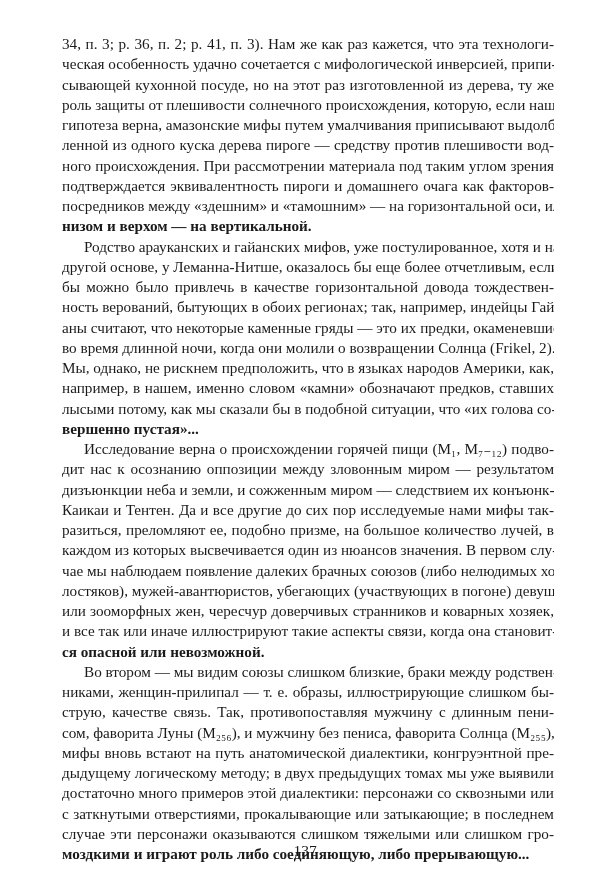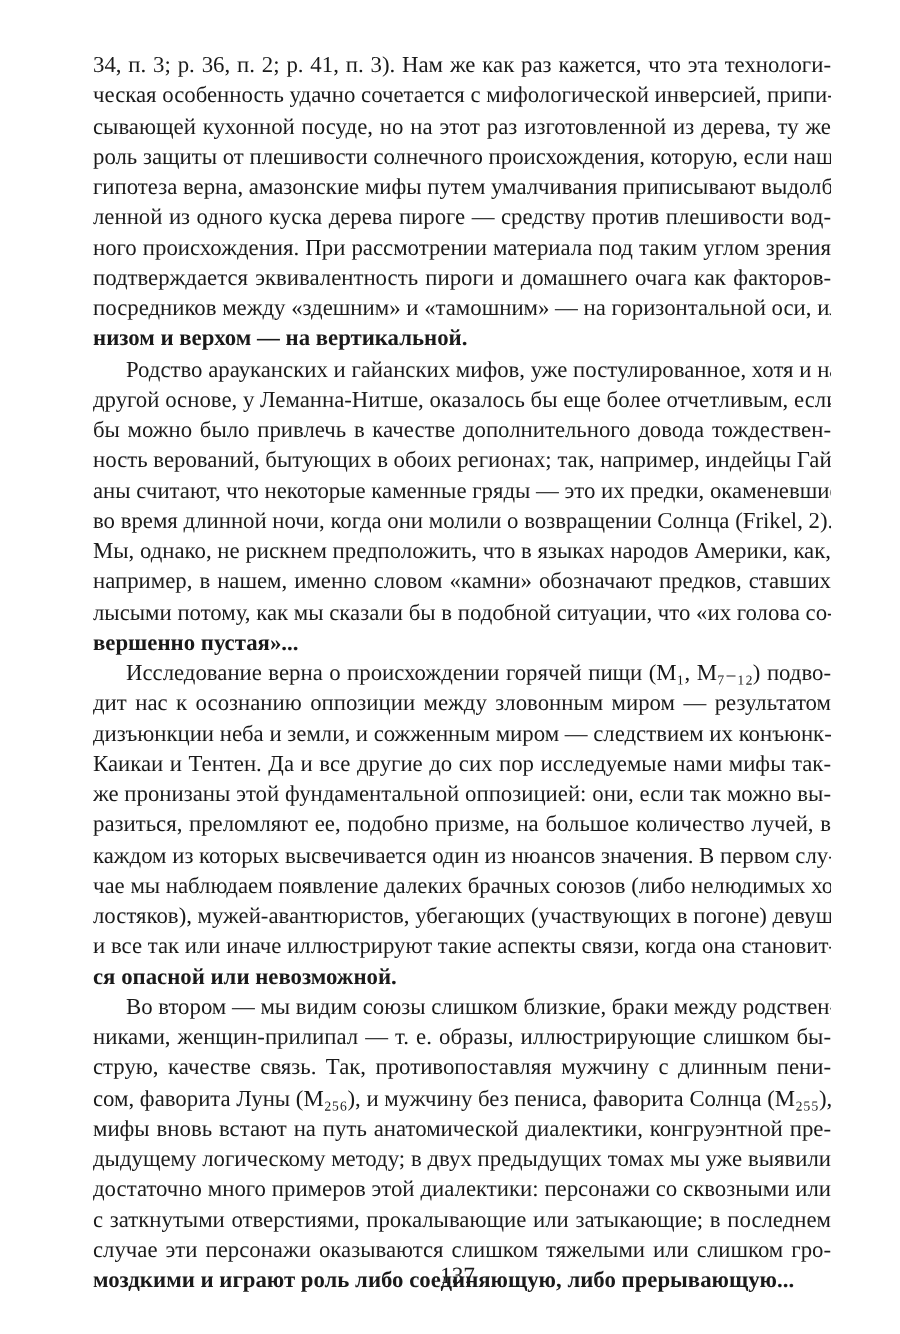--- a/index.html
+++ b/index.html
@@ -33,39 +33,39 @@
     <span class="line">гипотеза верна, амазонские мифы путем умалчивания приписывают выдолб-</span>
     <span class="line">ленной из одного куска дерева пироге — средству против плешивости вод-</span>
     <span class="line">ного происхождения. При рассмотрении материала под таким углом зрения</span>
     <span class="line">подтверждается эквивалентность пироги и домашнего очага как факторов-</span>
     <span class="line">посредников между «здешним» и «тамошним» — на горизонтальной оси, или</span>
     <span class="line last">низом и верхом — на вертикальной.</span>
   </div>
   <div>
     <span class="line indent">Родство арауканских и гайанских мифов, уже постулированное, хотя и на</span>
     <span class="line">другой основе, у Леманна-Нитше, оказалось бы еще более отчетливым, если</span>
-    <span class="line">бы можно было привлечь в качестве дополнительного довода тождествен-</span>
+    <span class="line">бы можно было привлечь в качестве горизонтальной довода тождествен-</span>
     <span class="line">ность верований, бытующих в обоих регионах; так, например, индейцы Гай-</span>
     <span class="line">аны считают, что некоторые каменные гряды — это их предки, окаменевшие</span>
     <span class="line">во время длинной ночи, когда они молили о возвращении Солнца (Frikel, 2).</span>
     <span class="line">Мы, однако, не рискнем предположить, что в языках народов Америки, как,</span>
     <span class="line">например, в нашем, именно словом «камни» обозначают предков, ставших</span>
     <span class="line">лысыми потому, как мы сказали бы в подобной ситуации, что «их голова со-</span>
     <span class="line last">вершенно пустая»...</span>
   </div>
   <div>
     <span class="line indent">Исследование верна о происхождении горячей пищи (M₁, M₇₋₁₂) подво-</span>
     <span class="line">дит нас к осознанию оппозиции между зловонным миром — результатом</span>
     <span class="line">дизъюнкции неба и земли, и сожженным миром — следствием их конъюнк-</span>
     <span class="line">Каикаи и Тентен. Да и все другие до сих пор исследуемые нами мифы так-</span>
-    <span class="line">же пронизаны этой фундаментальной оппозицией: они, если так можно вы-</span>
     <span class="line">разиться, преломляют ее, подобно призме, на большое количество лучей, в</span>
     <span class="line">каждом из которых высвечивается один из нюансов значения. В первом слу-</span>
     <span class="line">чае мы наблюдаем появление далеких брачных союзов (либо нелюдимых хо-</span>
     <span class="line">лостяков), мужей-авантюристов, убегающих (участвующих в погоне) девушек</span>
+    <span class="line">или зооморфных жен, чересчур доверчивых странников и коварных хозяек,</span>
     <span class="line">и все так или иначе иллюстрируют такие аспекты связи, когда она становит-</span>
     <span class="line last">ся опасной или невозможной.</span>
   </div>
   <div>
     <span class="line indent">Во втором — мы видим союзы слишком близкие, браки между родствен-</span>
     <span class="line">никами, женщин-прилипал — т. е. образы, иллюстрирующие слишком бы-</span>
     <span class="line">струю, качестве связь. Так, противопоставляя мужчину с длинным пени-</span>
     <span class="line">сом, фаворита Луны (M₂₅₆), и мужчину без пениса, фаворита Солнца (M₂₅₅),</span>
     <span class="line">мифы вновь встают на путь анатомической диалектики, конгруэнтной пре-</span>
     <span class="line">дыдущему логическому методу; в двух предыдущих томах мы уже выявили</span>

